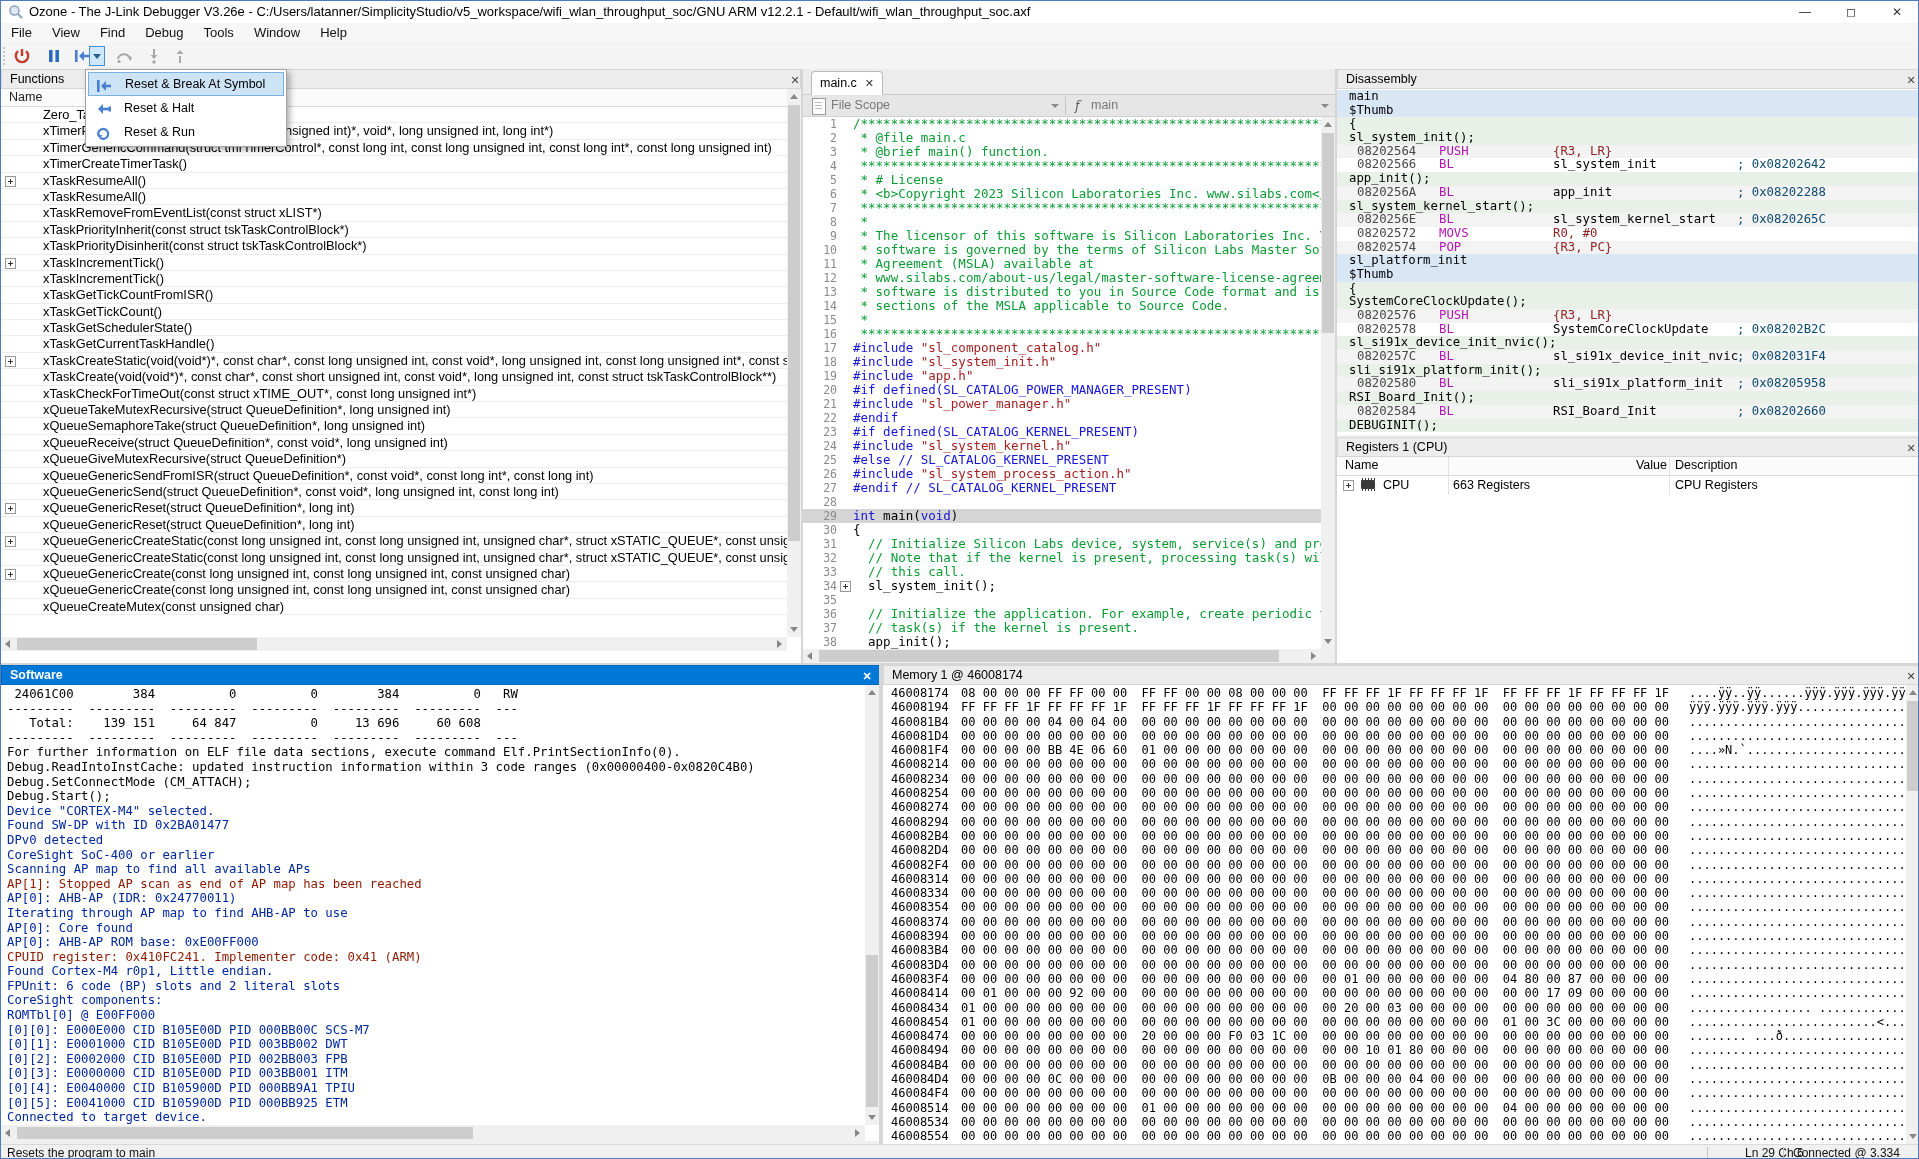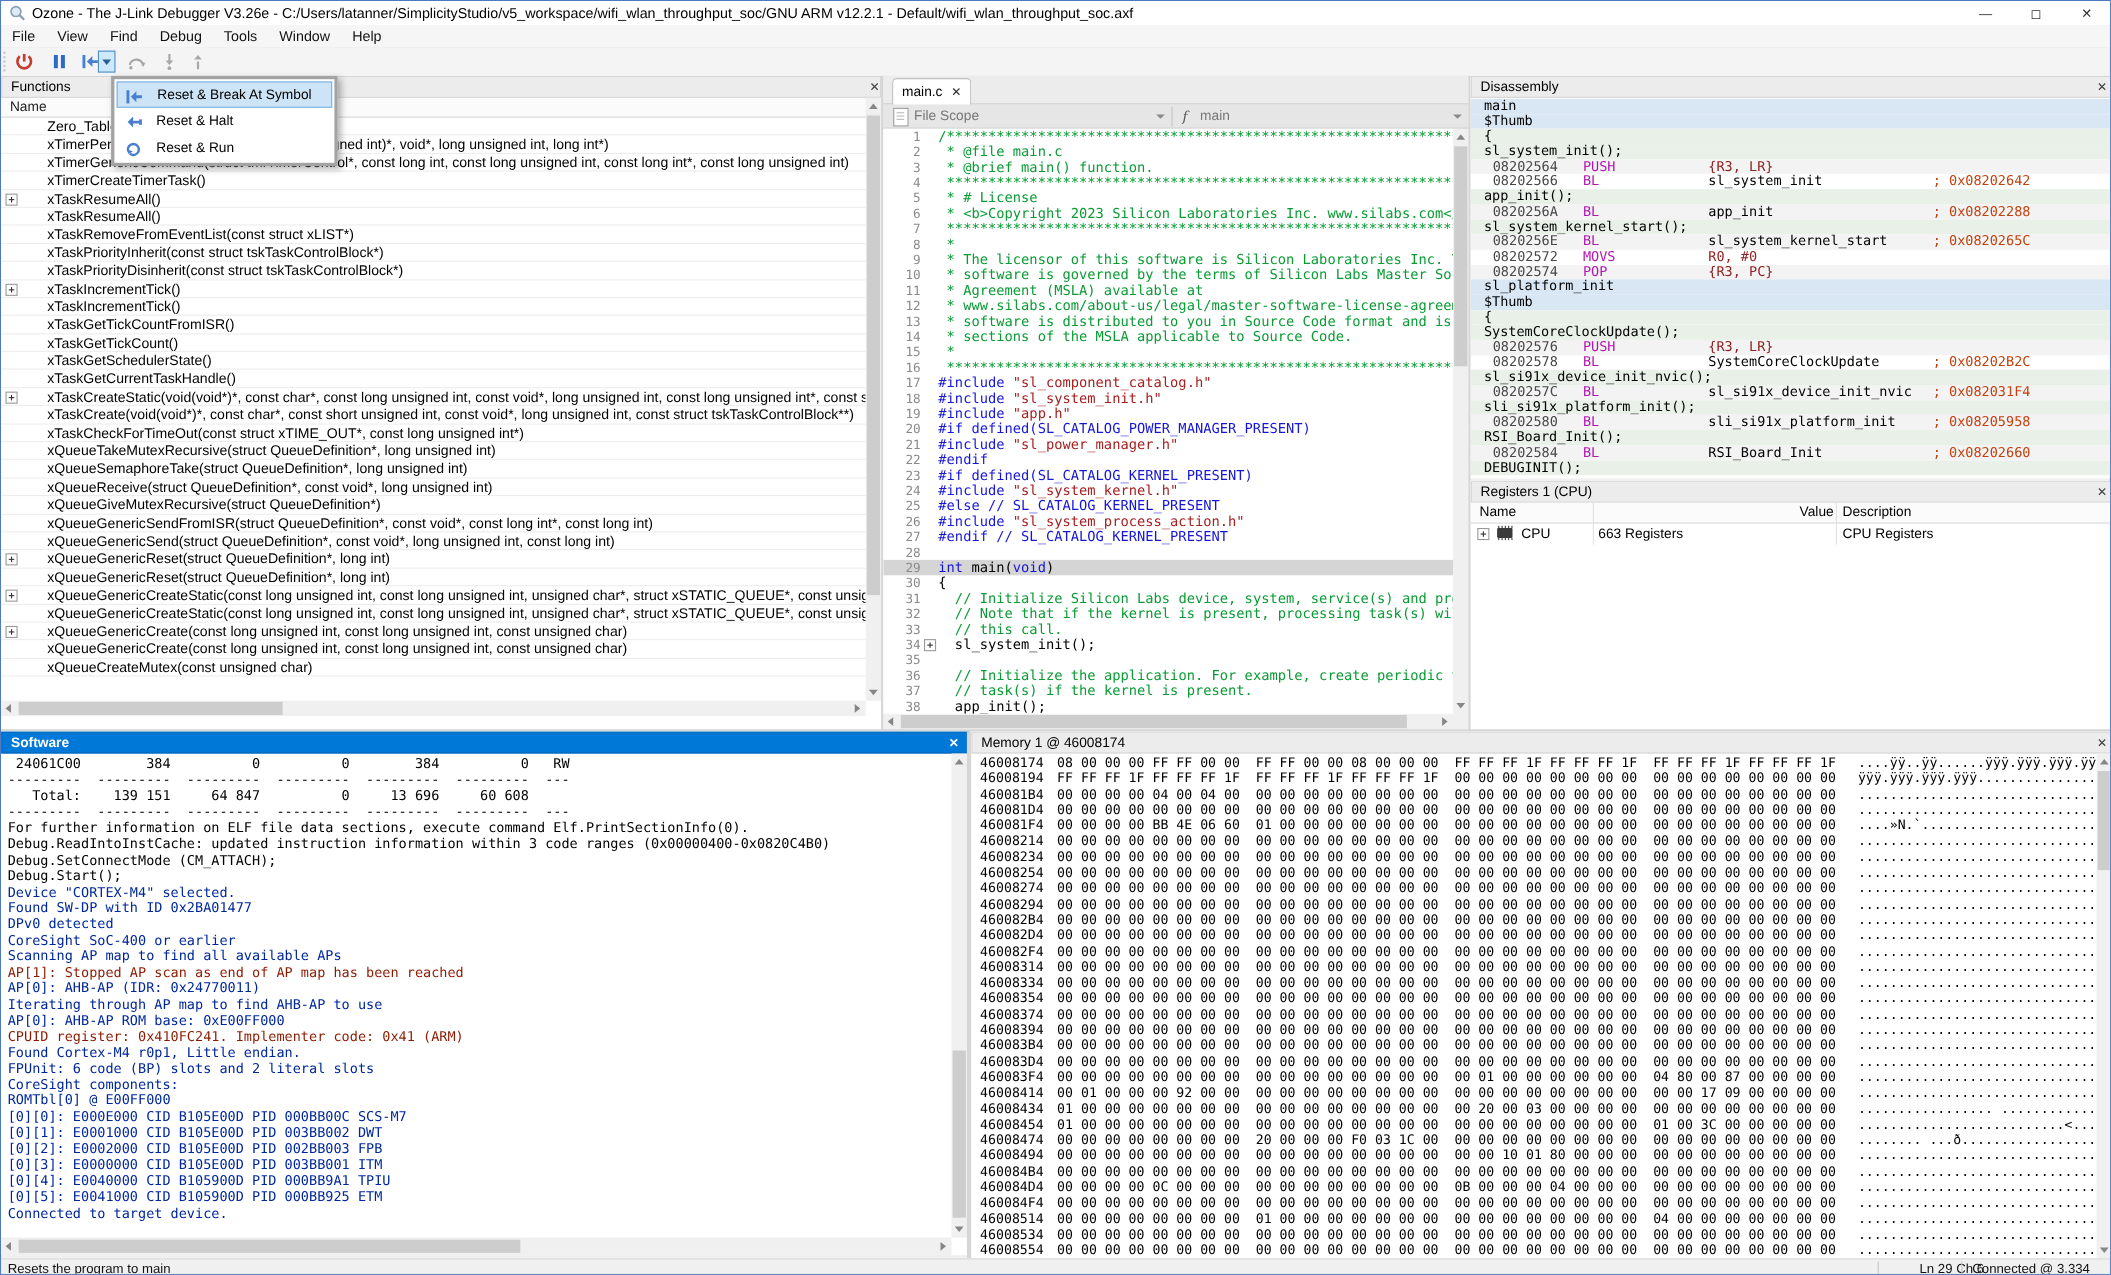--- a/index.html
+++ b/index.html
@@ -72,21 +72,21 @@
   #dis-rows{left:0;top:21px;width:583px;height:345px;overflow:hidden;font-family:"DejaVu Sans Mono",monospace;font-size:12.3px;}
   .disrow{height:13.7px;line-height:13.7px;white-space:pre;position:relative;}
   .disrow.lbl{background:#d9e7f5;}
   .disrow.src{background:#e8f0e8;}
   .disrow.alt{background:#f3f3f3;}
   .d-lbl{position:absolute;left:12px;}
   .d-addr{position:absolute;left:20px;color:#474747;}
   .d-mn{position:absolute;left:102px;color:#b315b3;}
   .d-op{position:absolute;left:216px;color:#000;}
   .d-op.reg{color:#8e2323;}
-  .d-cmt{position:absolute;left:400px;color:#c2410c;margin-left:20px;}
+  .d-cmt{position:absolute;left:400px;color:#0c4a6e;}
   
   #reg-panel{left:1336px;top:436px;width:583px;height:226px;background:#fff;overflow:hidden;}
   #reg-head{left:0;top:0;width:583px;}
   #reg-colhead{left:0;top:20px;width:583px;height:19px;background:#fbfbfb;border-bottom:1px solid #d9d9d9;font-size:12.5px;box-sizing:border-box;}
   .reg-vline{position:absolute;top:20px;width:1px;height:38px;background:#e2e2e2;}
   #reg-row{left:0;top:39px;width:583px;height:18px;font-size:12.5px;line-height:18px;}
   #cpu-chip{position:absolute;left:24px;top:4px;width:14px;height:9px;background:#3a3a3a;border-radius:1px;}
   #cpu-chip::before{content:"";position:absolute;left:1px;top:-2px;width:1px;height:2px;background:#3a3a3a;box-shadow:3px 0 #3a3a3a,6px 0 #3a3a3a,9px 0 #3a3a3a,12px 0 #3a3a3a,0 11px #3a3a3a,3px 11px #3a3a3a,6px 11px #3a3a3a,9px 11px #3a3a3a,12px 11px #3a3a3a;}
   
   #con-panel{left:0;top:664px;width:880px;height:476px;background:#fff;overflow:hidden;}
@@ -103,21 +103,21 @@
   .m-addr{position:absolute;left:8px;color:#000;}
   .m-hex{position:absolute;left:78px;}
   .m-ascii{position:absolute;left:806px;}
   
   #statusbar{left:0;top:1143px;width:1919px;height:16px;background:#f0f0f0;border-top:1px solid #d9d9d9;font-size:12px;color:#111;box-sizing:border-box;}
   #status-left{position:absolute;left:6px;top:1px;}
   #status-ln{position:absolute;left:1716px;top:1px;margin-left:28px;}
   #status-conn{position:absolute;left:1792px;top:1px;}
   .sb-sep{position:absolute;top:2px;width:1px;height:12px;background:#c6c6c6;}
   
-  #reset-menu{left:100px;top:68px;width:196px;background:#fff;border:3px solid #a3a3a3;box-shadow:3px 3px 6px rgba(0,0,0,.3);z-index:50;padding:2px;}
+  #reset-menu{left:84px;top:68px;width:196px;background:#fff;border:1px solid #a3a3a3;box-shadow:3px 3px 6px rgba(0,0,0,.3);z-index:50;padding:2px;}
   .dd-item{position:relative;height:24px;line-height:24px;font-size:12.5px;padding-left:36px;white-space:nowrap;color:#000;}
   .dd-item.sel{background:#cde4f7;border:1px solid #7ab0e0;box-sizing:border-box;line-height:22px;}
   .dd-ico{position:absolute;left:6px;top:4px;width:18px;height:16px;}
   svg{display:block;}
 </style>
 </head>
 <body>
 
 <div id="app">
 
@@ -399,20 +399,21 @@
         <div class="conline con-k">Debug.SetConnectMode (CM_ATTACH);</div>
         <div class="conline con-k">Debug.Start();</div>
         <div class="conline con-b">Device "CORTEX-M4" selected.</div>
         <div class="conline con-b">Found SW-DP with ID 0x2BA01477</div>
         <div class="conline con-b">DPv0 detected</div>
         <div class="conline con-b">CoreSight SoC-400 or earlier</div>
         <div class="conline con-b">Scanning AP map to find all available APs</div>
         <div class="conline con-m">AP[1]: Stopped AP scan as end of AP map has been reached</div>
         <div class="conline con-b">AP[0]: AHB-AP (IDR: 0x24770011)</div>
         <div class="conline con-b">Iterating through AP map to find AHB-AP to use</div>
+        <div class="conline con-b">AP[0]: Core found</div>
         <div class="conline con-b">AP[0]: AHB-AP ROM base: 0xE00FF000</div>
         <div class="conline con-m">CPUID register: 0x410FC241. Implementer code: 0x41 (ARM)</div>
         <div class="conline con-b">Found Cortex-M4 r0p1, Little endian.</div>
         <div class="conline con-b">FPUnit: 6 code (BP) slots and 2 literal slots</div>
         <div class="conline con-b">CoreSight components:</div>
         <div class="conline con-b">ROMTbl[0] @ E00FF000</div>
         <div class="conline con-b">[0][0]: E000E000 CID B105E00D PID 000BB00C SCS-M7</div>
         <div class="conline con-b">[0][1]: E0001000 CID B105E00D PID 003BB002 DWT</div>
         <div class="conline con-b">[0][2]: E0002000 CID B105E00D PID 002BB003 FPB</div>
         <div class="conline con-b">[0][3]: E0000000 CID B105E00D PID 003BB001 ITM</div>

